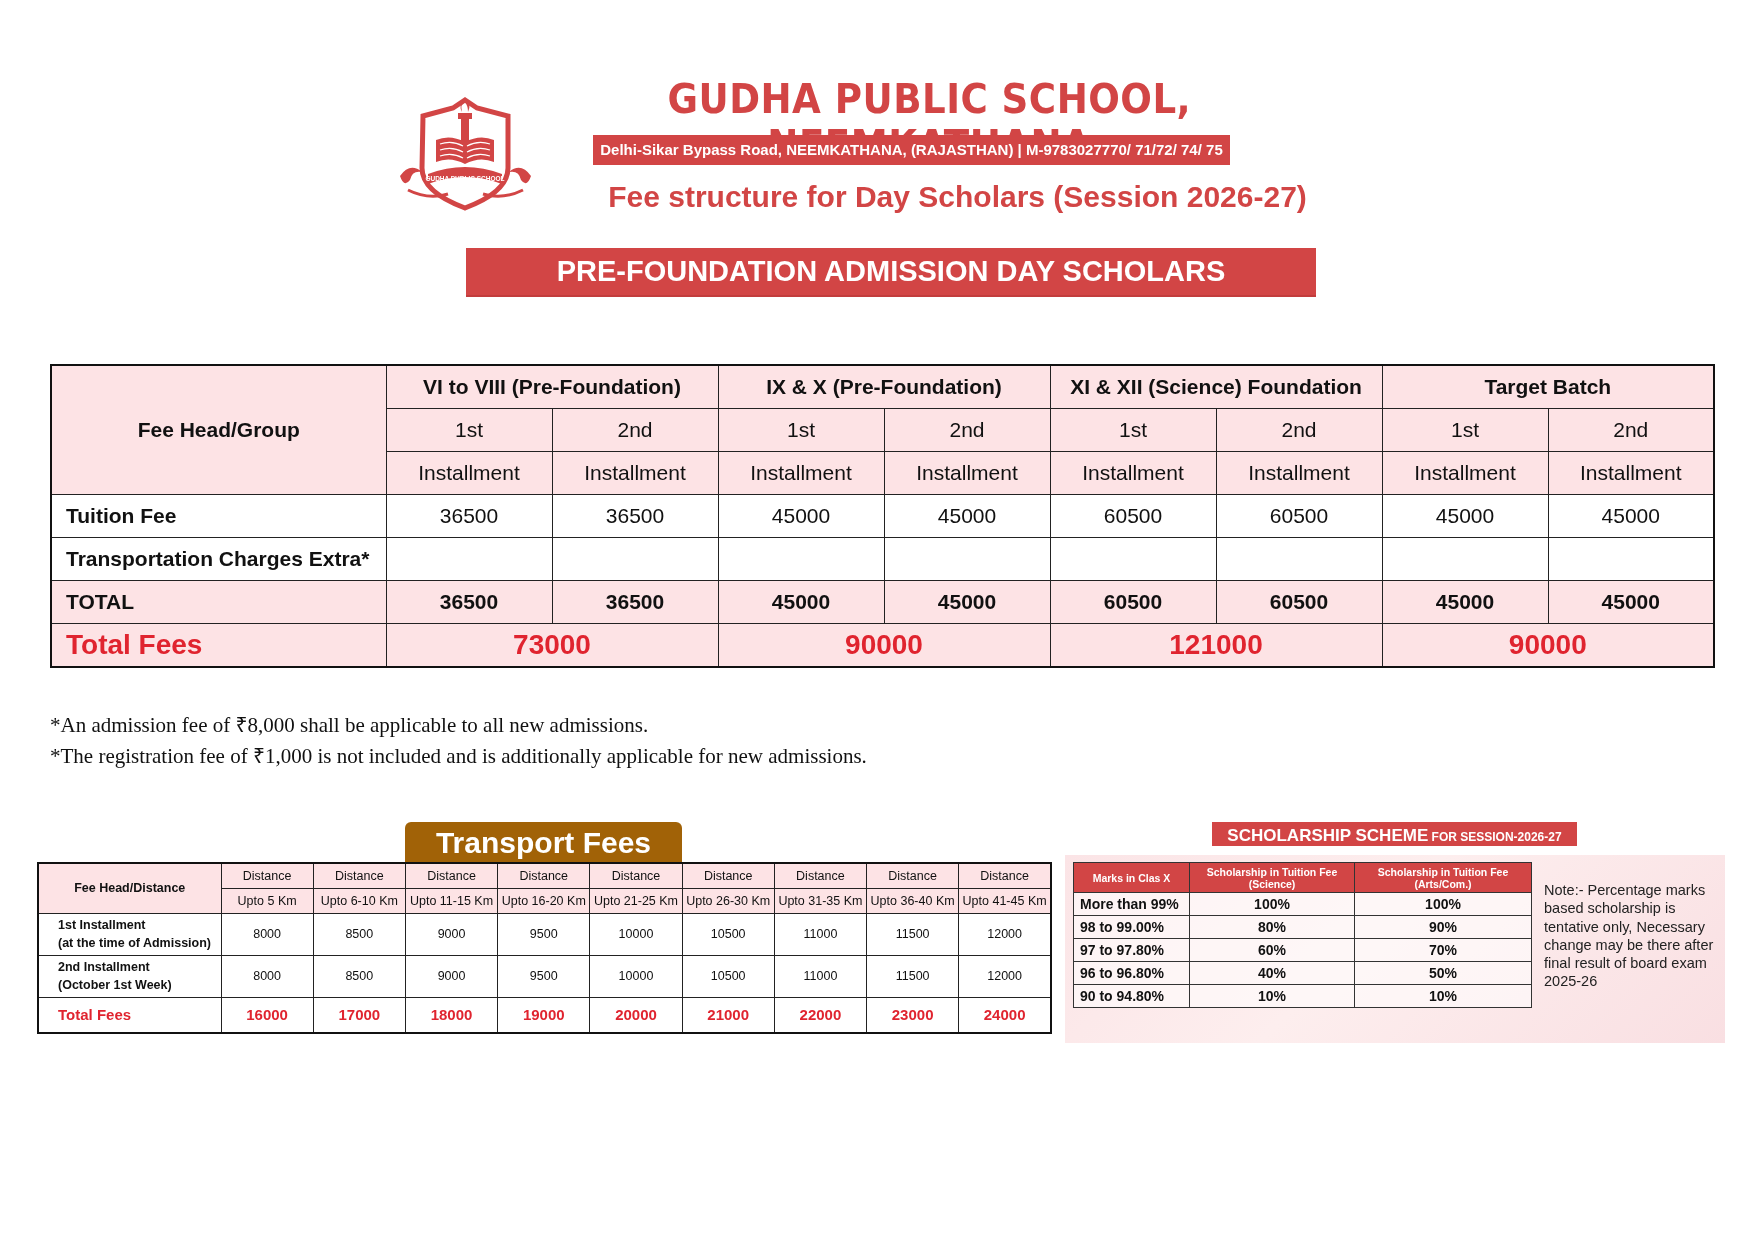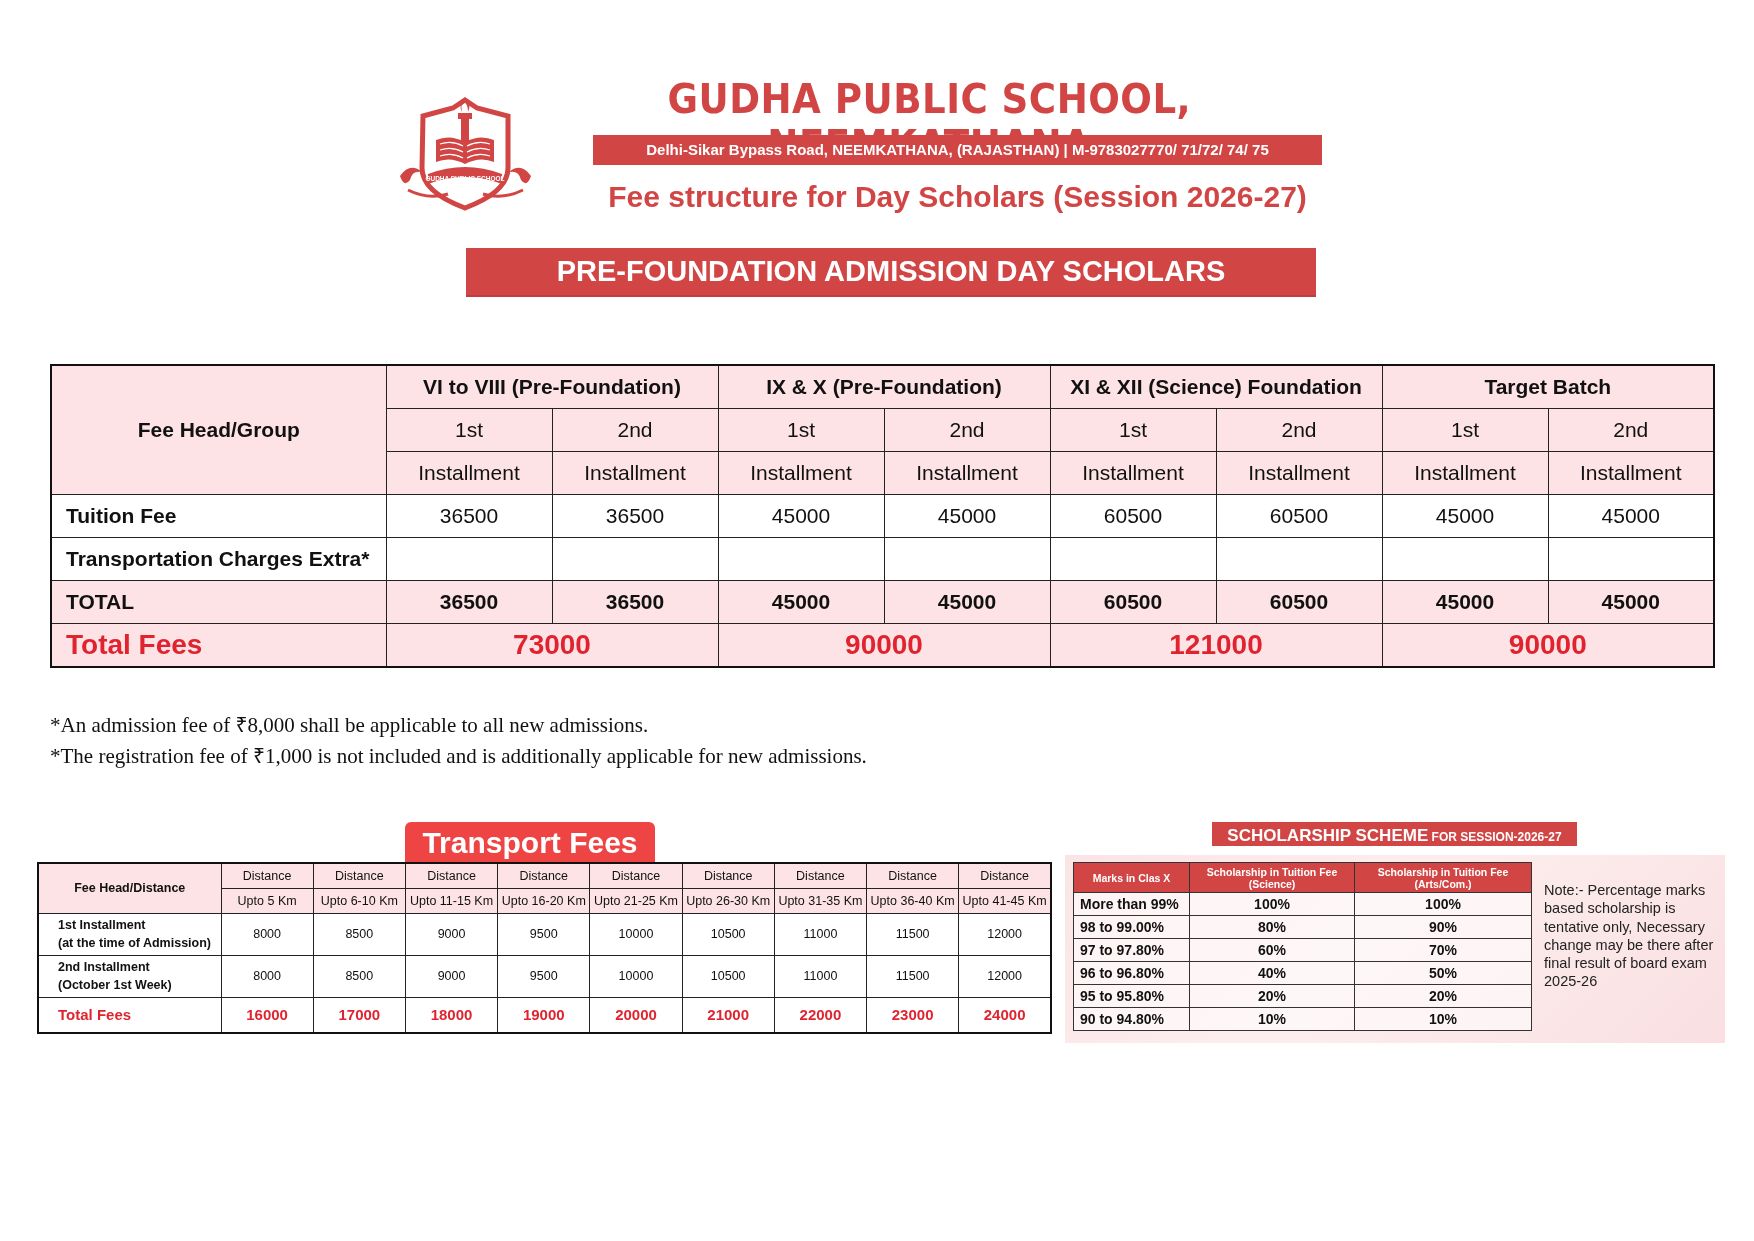--- a/index.html
+++ b/index.html
@@ -10,21 +10,21 @@
   .abs { position:absolute; }
 
   
   #logo { left:398px; top:96px; width:135px; height:115px; }
   #school-title {
     left:555px; top:76px; width:805px; text-align:center;
     font-size:40px; font-weight:bold; color:#d24545; letter-spacing:0.5px;
     font-family:"DejaVu Sans", sans-serif; transform:scaleX(0.93); transform-origin:left top;
   }
   #address-bar {
-    left:593px; top:135px; width:729px; height:30px; background:#d24545;
+    left:593px; top:135px; width:637px; height:30px; background:#d24545;
     color:#fff; font-size:15px; font-weight:bold; text-align:center; line-height:30px;
   }
   #subtitle {
     left:560px; top:180px; width:795px; text-align:center;
     font-size:30px; font-weight:bold; color:#d24545;
   }
   #banner {
     left:466px; top:248px; width:850px; height:47px; background:#d24545;
     color:#fff; font-size:29px; font-weight:bold; text-align:center; line-height:47px;
     box-shadow: 0 2px 0 #c23c3c;
@@ -45,21 +45,21 @@
   #fee-table .rowlabel { text-align:left; padding-left:14px; font-weight:bold; }
   #fee-table .bold { font-weight:bold; }
   #fee-table .totalfees { color:#e0242f; font-weight:bold; font-size:28px; }
   #fee-table .feehead { font-weight:bold; }
 
   
   #notes { left:50px; top:710px; font-size:21px; line-height:31px; color:#111;font-family:Liberation Serif, serif; }
 
   
   #transport-tab {
-    left:405px; top:822px; width:250px; height:42px; background:#ef4444;
+    left:405px; top:822px; width:277px; height:42px; background:#a16207;
     color:#fff; font-size:30px; font-weight:bold; text-align:center; line-height:42px;
     border-radius:6px 6px 0 0;
   }
   #transport-table {
     position:absolute; left:37px; top:862px; width:1015px;
     border-collapse:collapse; table-layout:fixed; border:2px solid #111;
   }
   #transport-table td {
     border:1.3px solid #222; text-align:center; vertical-align:middle;
     font-size:12.5px; padding:0;
@@ -331,24 +331,19 @@
     <td class="mk">97 to 97.80%</td>
     <td>60%</td>
     <td>70%</td>
   </tr>
   <tr class="row">
     <td class="mk">96 to 96.80%</td>
     <td>40%</td>
     <td>50%</td>
   </tr>
   <tr class="row">
-    <td class="mk">95 to 95.80%</td>
-    <td>20%</td>
-    <td>20%</td>
-  </tr>
-  <tr class="row">
     <td class="mk">90 to 94.80%</td>
     <td>10%</td>
     <td>10%</td>
   </tr>
 </tbody>
   </table>
 <div id="sch-note" class="abs">Note:- Percentage marks based scholarship is tentative only, Necessary change may be there after final result of board exam 2025-26</div>
 
 </body></html>

